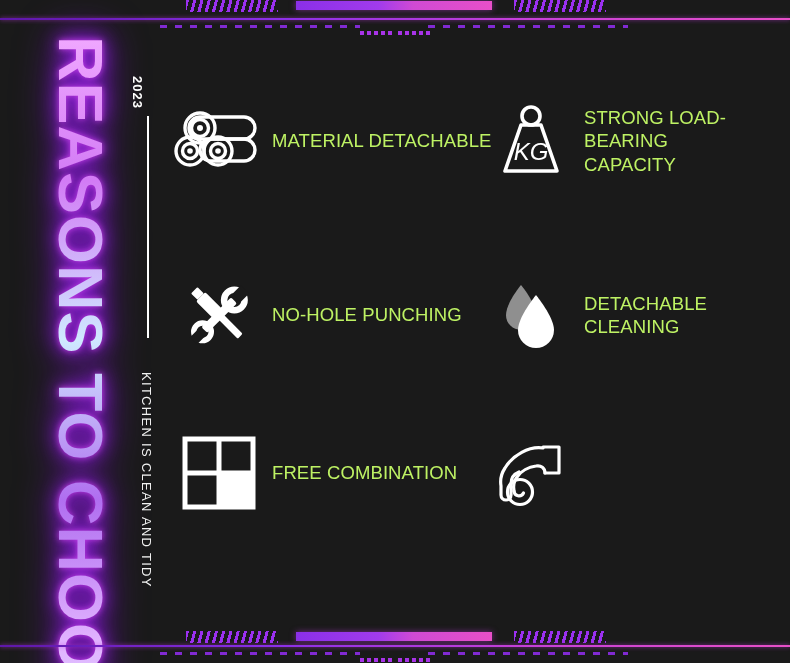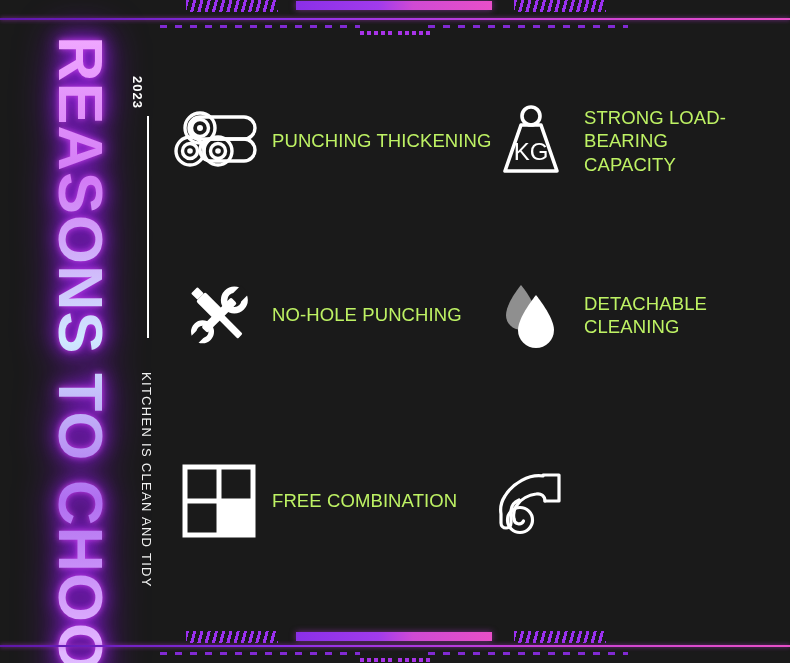--- a/index.html
+++ b/index.html
@@ -114,35 +114,35 @@
     left:178px; top:86px;
     width:600px; height:500px;
   }
   .feature {
     position:absolute;
     display:flex; align-items:center;
   }
   .feature .ico {
     width:82px; height:82px;
     flex:0 0 82px;
-    display:flex; align-items:center; justify-content:center;
+    display:flex; align-items:center; justify-content:center;font-style:italic;
   }
   .feature .lbl {
     font-size:18.5px;
     color:#bef264;
     letter-spacing:.1px;
     line-height:1.25;
     margin-left:12px;
     white-space:pre-line;
   }
   .col-a { left:0; }
   .col-b { left:312px; }
   .row-1 { top:14px; }
   .row-2 { top:188px; }
-  .row-3 { top:374px;text-align:right; }
+  .row-3 { top:346px;text-align:right; }
 
   svg { display:block; overflow:visible; }
 </style>
 </head>
 <body>
 
 <div class="deco deco-top">
   <div class="slant slant-a"></div>
   <div class="gbar"></div>
   <div class="slant slant-b"></div>
@@ -172,21 +172,21 @@
           <circle cx="22" cy="23" r="8.5"></circle>
           <circle cx="22" cy="23" r="3" fill="#fff" stroke="none"></circle>
         <circle cx="12" cy="46" r="14"></circle>
           <circle cx="12" cy="46" r="7.5"></circle>
           <circle cx="12" cy="46" r="2.8" fill="#fff" stroke="none"></circle>
         <circle cx="40" cy="46" r="14"></circle>
           <circle cx="40" cy="46" r="7.5"></circle>
           <circle cx="40" cy="46" r="2.8" fill="#fff" stroke="none"></circle>
       </svg>
     </div>
-    <div class="lbl">PUNCHING THICKENING</div>
+    <div class="lbl">MATERIAL DETACHABLE</div>
   </div>
 
   <div class="feature col-b row-1">
     <div class="ico">
       <svg width="72" height="76" viewBox="0 0 72 76" fill="none" stroke="#ffffff" stroke-width="3.6">
         <circle cx="36" cy="13" r="9"></circle>
         <path d="M26 22 L10 68 H62 L46 22 Z" stroke-linejoin="round"></path>
         <text x="36" y="57" font-family="Liberation Sans, sans-serif" font-size="24" font-weight="400" fill="#ffffff" stroke="none" text-anchor="middle">KG</text>
       </svg>
     </div>

